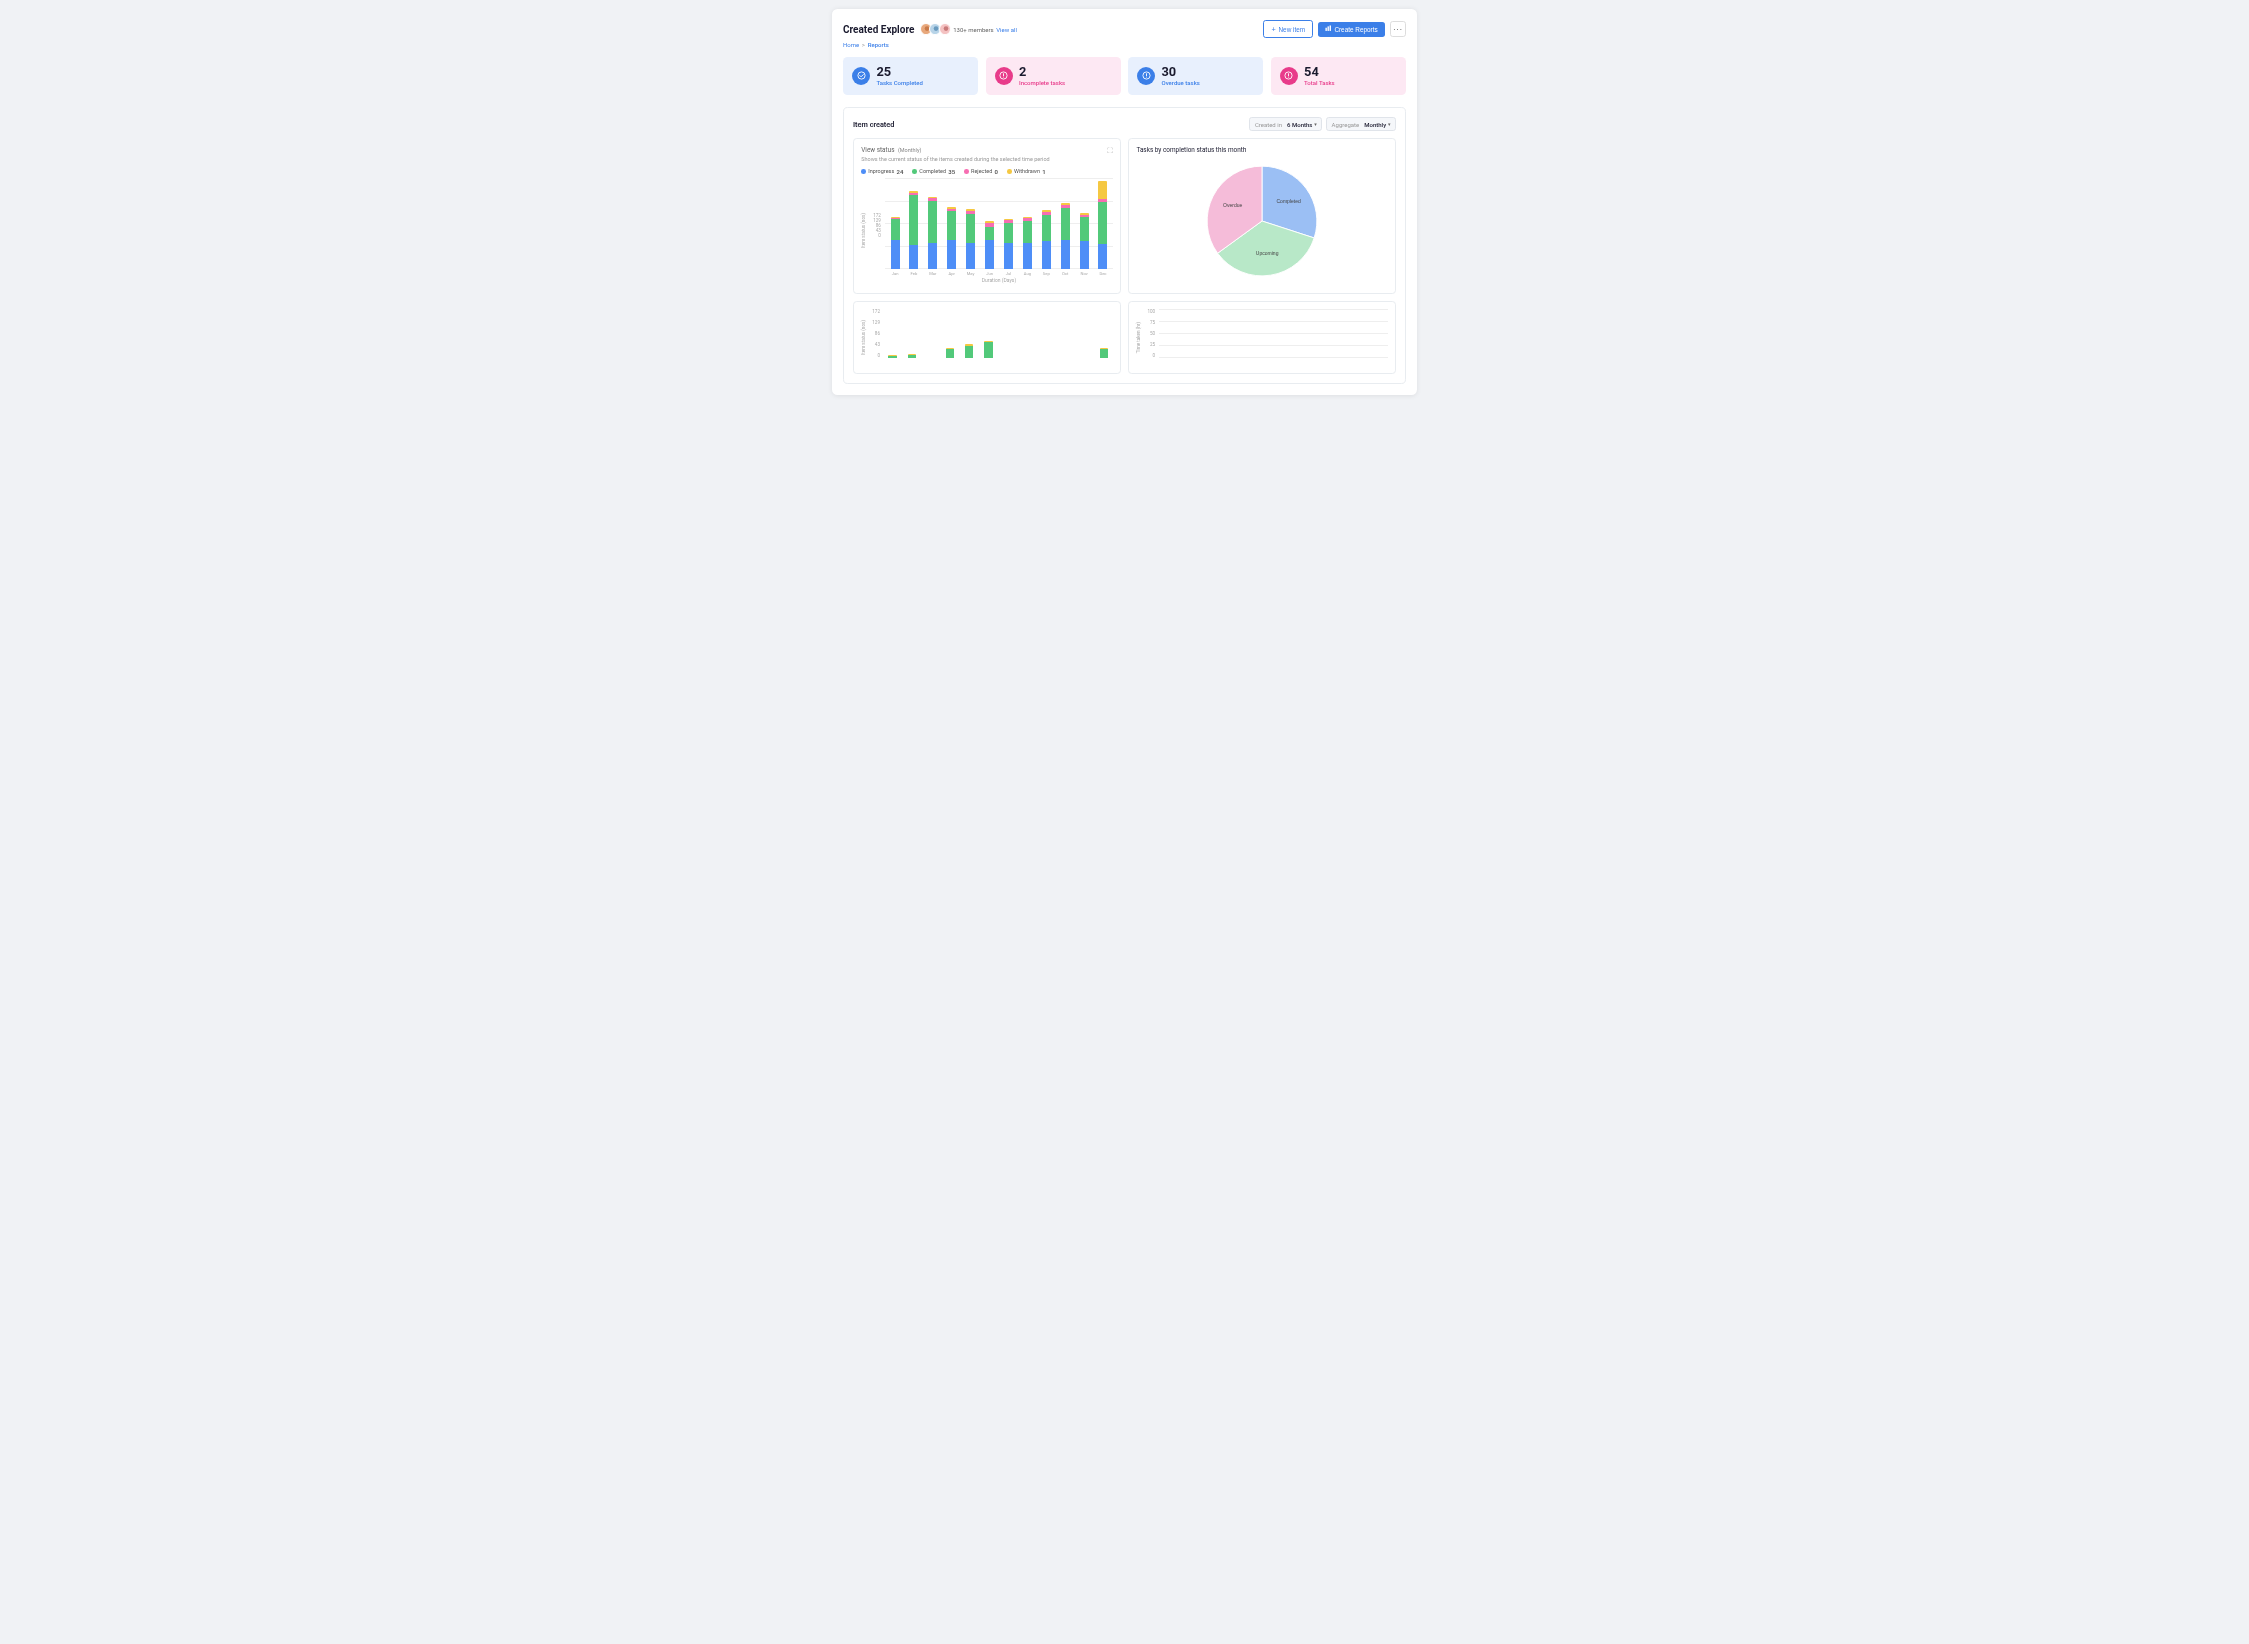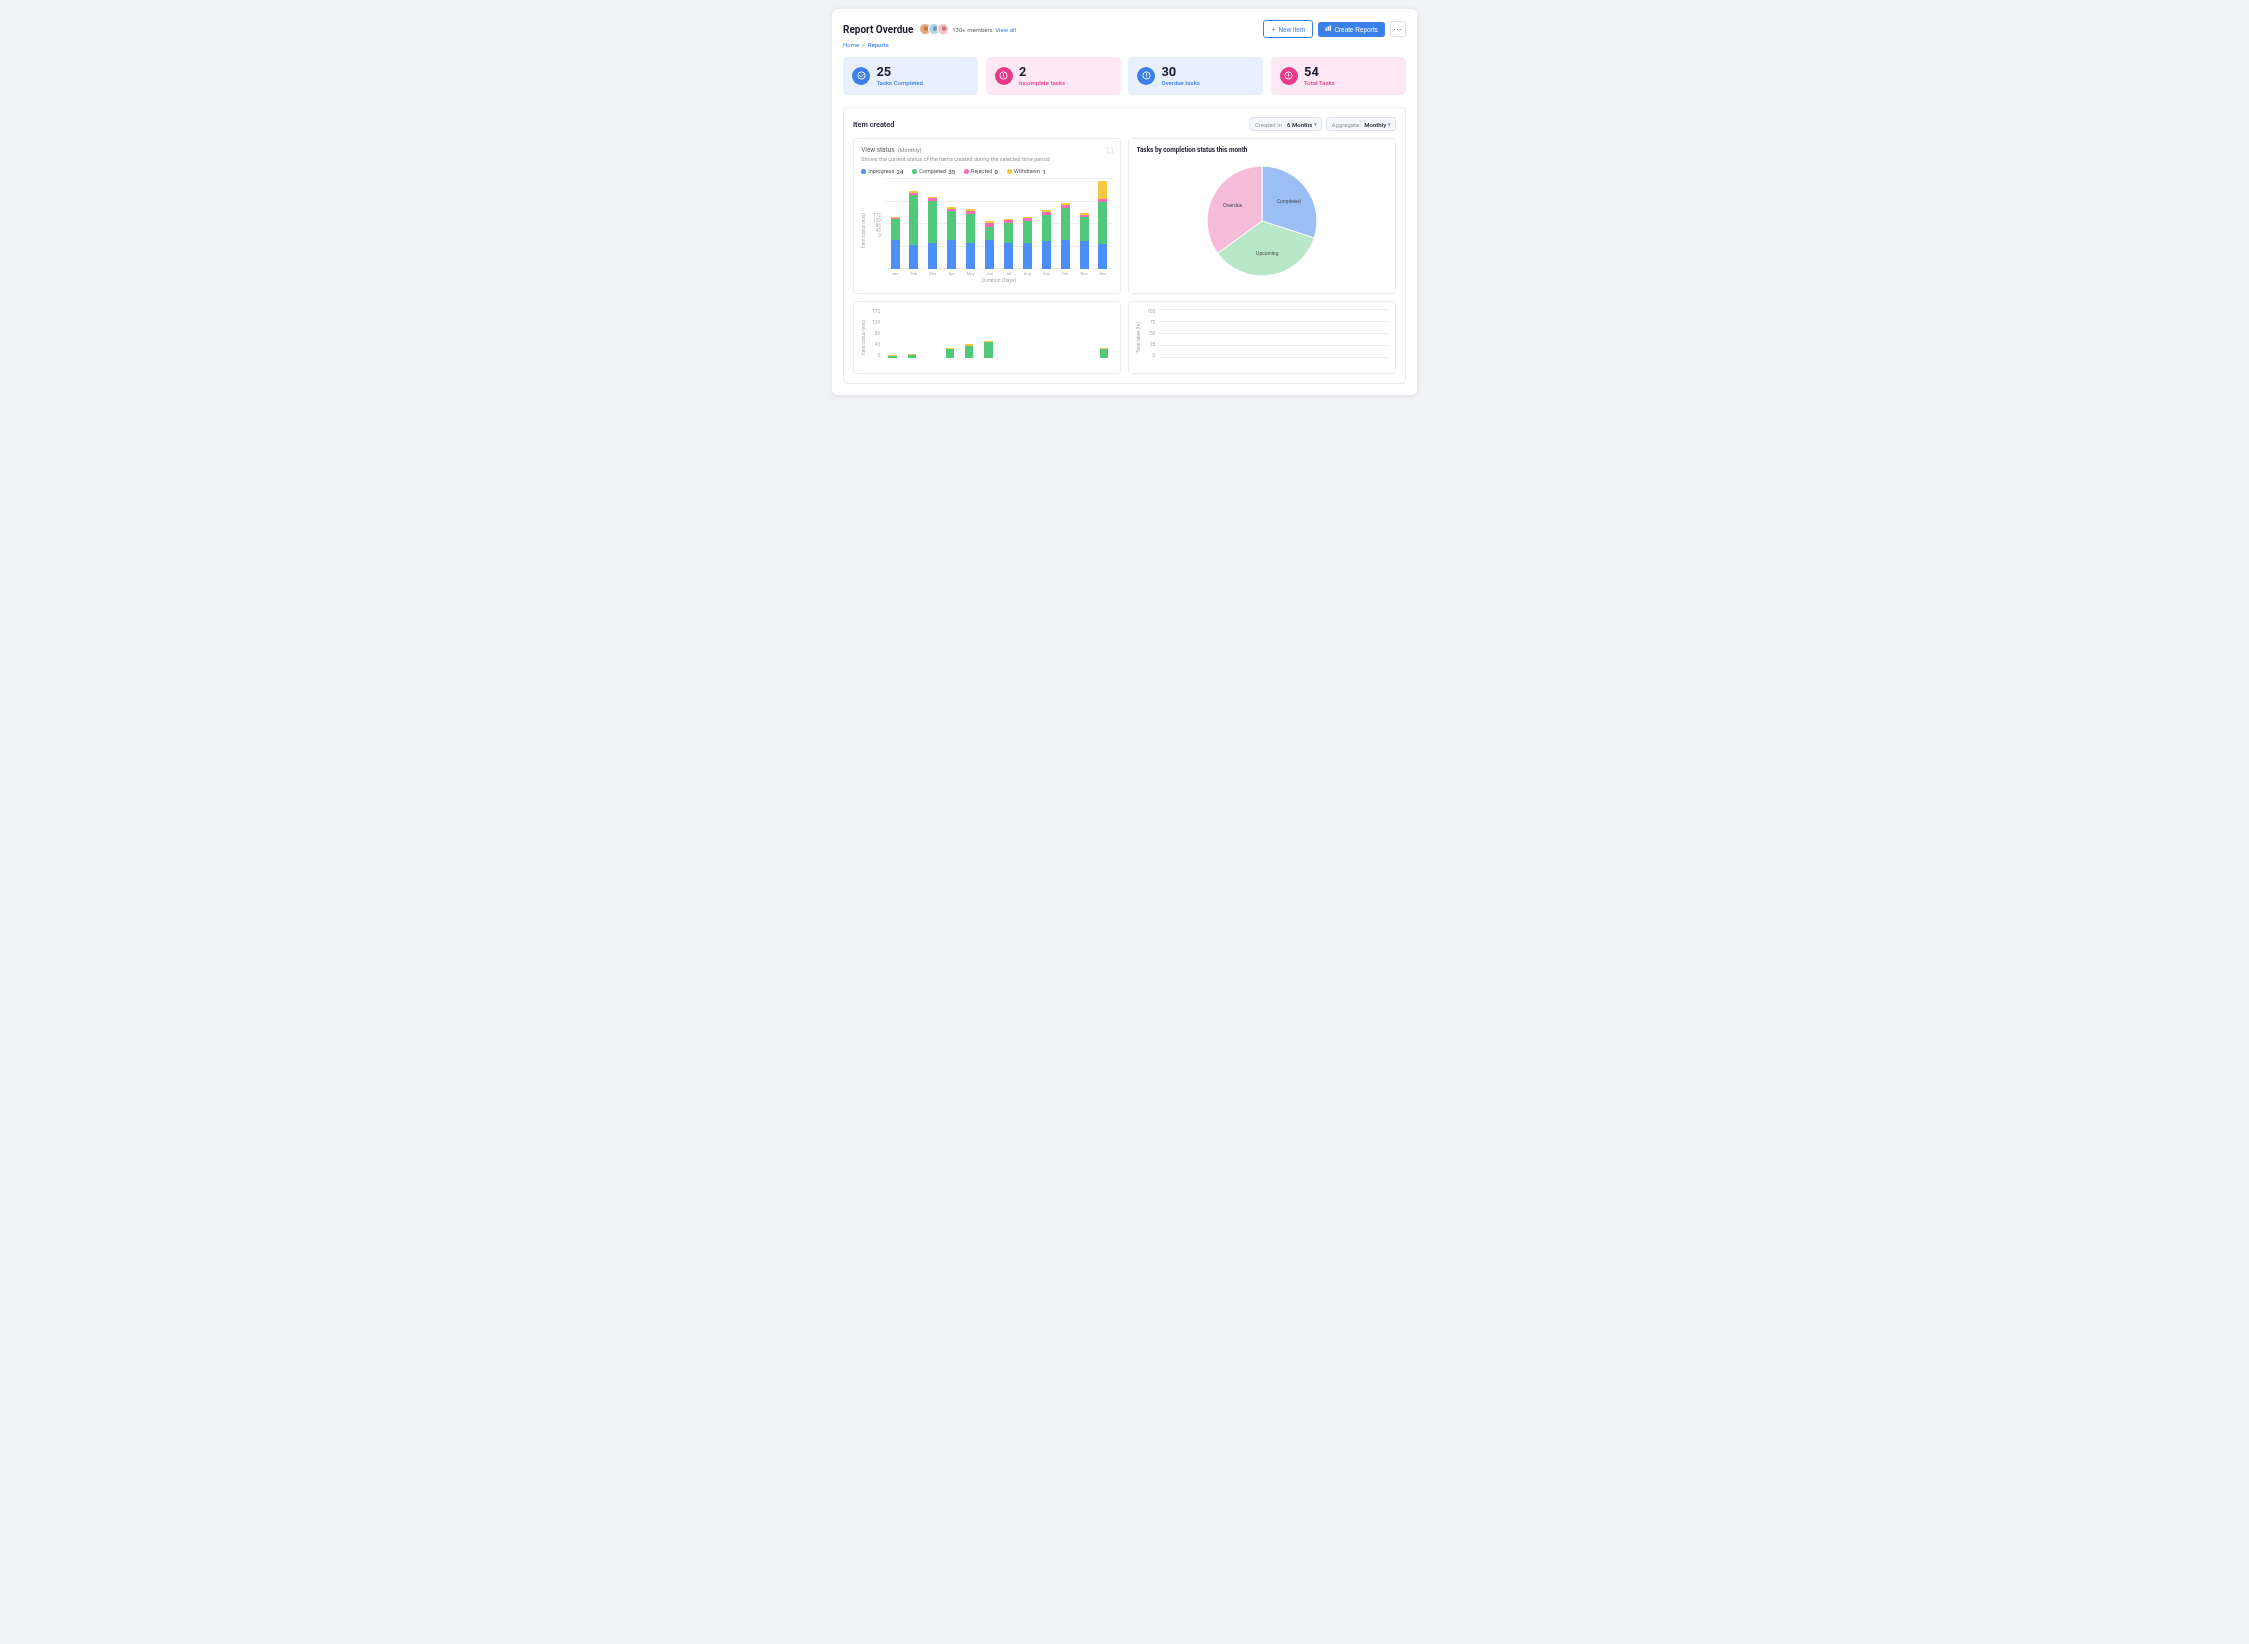--- a/index.html
+++ b/index.html
@@ -284,21 +284,21 @@
       margin-top: 0.9px;
     }
     
     .pie-panel {
       display: flex;
       flex-direction: column;
       align-items: center;
     }
     .pie-title {
       font-size: 6.4px;
-      font-weight: 700;
+      font-weight: 400;
       color: #1a1a2e;
       margin-bottom: 3px;
       align-self: flex-start;
     }
     .pie-svg-wrapper {
       display: flex;
       justify-content: center;
     }
     
     .expand-icon {
@@ -326,21 +326,21 @@
       overflow: hidden;
     }
   </style>
 </head>
 <body>
 
 <div class="container">
 
   <div class="header">
     <div class="header-left">
-      <h1 class="page-title">Report Overdue</h1>
+      <h1 class="page-title">Created Explore</h1>
       <div class="member-info">
         <div class="avatars">
           <div class="avatar avatar-1">
             <svg viewBox="0 0 26 26" width="12" height="12">
                 <circle cx="13" cy="10" r="5" fill="#c97a4a"></circle>
                 <ellipse cx="13" cy="22" rx="9" ry="6" fill="#e8a87c"></ellipse>
               </svg>
           </div>
           <div class="avatar avatar-2">
             <svg viewBox="0 0 26 26" width="12" height="12">

